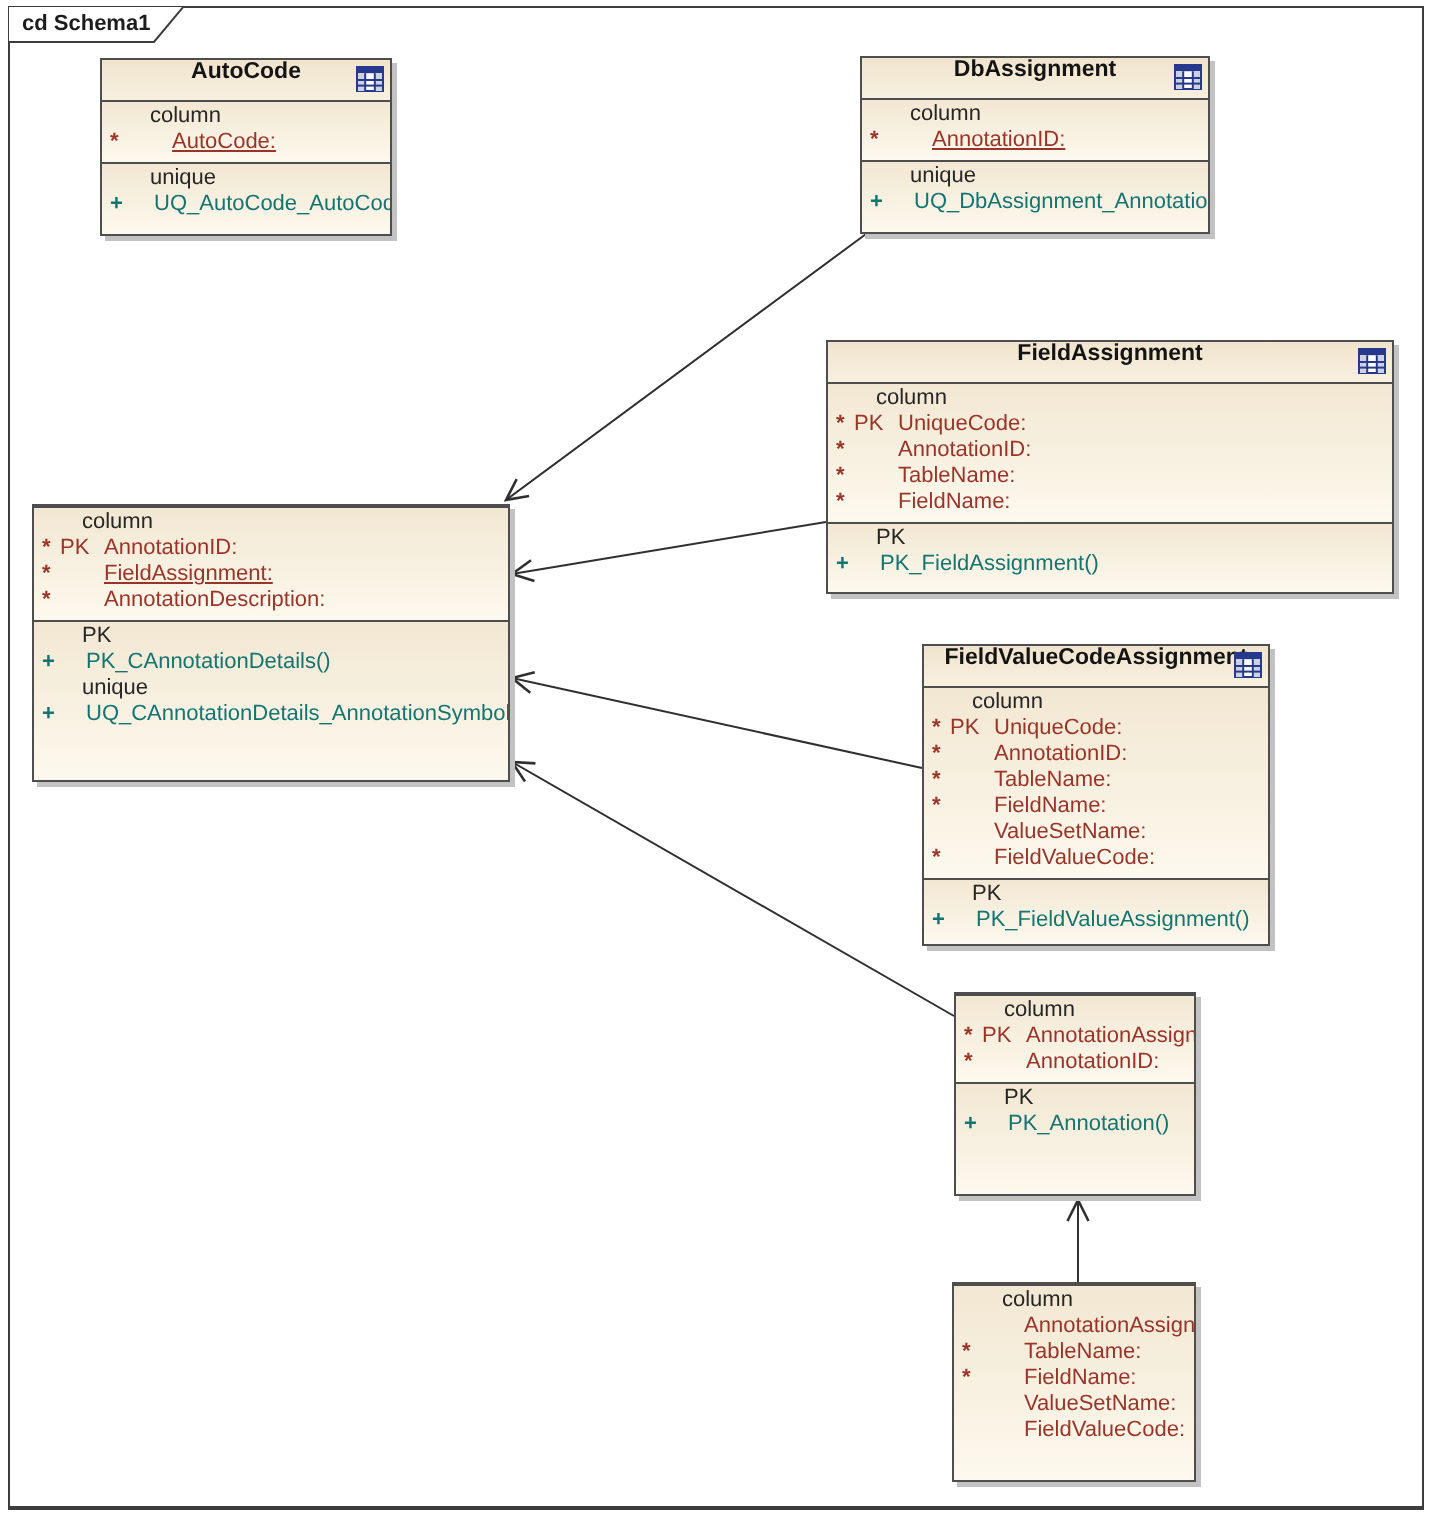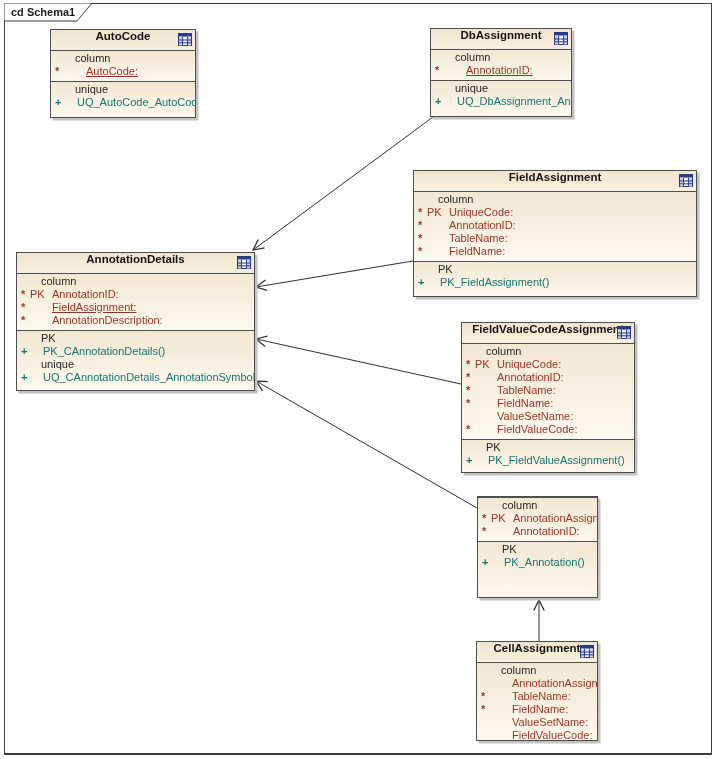--- a/index.html
+++ b/index.html
@@ -101,21 +101,21 @@
         <div class="ent-sec">
           <div class="row label">
             <span>unique</span>
           </div>
           <div class="row op">
             <span class="slot-star">+</span>
             <span class="row-text">UQ_AutoCode_AutoCode()</span>
           </div>
         </div>
       </div>
-      <div class="entity" style="left: 430px; top: 28px; width: 142px; height: 89px;">
+      <div class="entity" style="left: 430px; top: 28px; width: 175px; height: 89px;">
         <div class="ent-head">
           <span class="ent-title">DbAssignment</span>
           <span class="icon-wrap"><svg viewBox="0 0 14 13" width="14" height="13">
               <rect x="0.5" y="0.5" width="13" height="12" fill="#ffffff" stroke="#26398c"></rect>
               <rect x="1" y="1" width="12" height="2.6" fill="#26398c"></rect>
               <rect x="1" y="3.6" width="3.6" height="8.9" fill="#cdd2e2"></rect>
               <rect x="9.4" y="3.6" width="3.6" height="8.9" fill="#cdd2e2"></rect>
               <line x1="4.6" y1="3.6" x2="4.6" y2="12.5" stroke="#26398c"></line>
               <line x1="9.4" y1="3.6" x2="9.4" y2="12.5" stroke="#26398c"></line>
               <line x1="1" y1="7" x2="13" y2="7" stroke="#26398c"></line>
@@ -185,33 +185,20 @@
           <div class="row label">
             <span>PK</span>
           </div>
           <div class="row op">
             <span class="slot-star">+</span>
             <span class="row-text">PK_FieldAssignment()</span>
           </div>
         </div>
       </div>
       <div class="entity" style="left: 16px; top: 252px; width: 239px; height: 139px;">
-        <div class="ent-head">
-          <span class="ent-title">AnnotationDetails</span>
-          <span class="icon-wrap"><svg viewBox="0 0 14 13" width="14" height="13">
-              <rect x="0.5" y="0.5" width="13" height="12" fill="#ffffff" stroke="#26398c"></rect>
-              <rect x="1" y="1" width="12" height="2.6" fill="#26398c"></rect>
-              <rect x="1" y="3.6" width="3.6" height="8.9" fill="#cdd2e2"></rect>
-              <rect x="9.4" y="3.6" width="3.6" height="8.9" fill="#cdd2e2"></rect>
-              <line x1="4.6" y1="3.6" x2="4.6" y2="12.5" stroke="#26398c"></line>
-              <line x1="9.4" y1="3.6" x2="9.4" y2="12.5" stroke="#26398c"></line>
-              <line x1="1" y1="7" x2="13" y2="7" stroke="#26398c"></line>
-              <line x1="1" y1="9.8" x2="13" y2="9.8" stroke="#26398c"></line>
-            </svg></span>
-        </div>
         <div class="ent-sec">
           <div class="row label">
             <span>column</span>
           </div>
           <div class="row attr">
             <span class="slot-star">*</span>
             <span class="slot-pk">PK</span>
             <span class="row-text">AnnotationID:</span>
           </div>
           <div class="row attr">
@@ -321,33 +308,20 @@
           <div class="row label">
             <span>PK</span>
           </div>
           <div class="row op">
             <span class="slot-star">+</span>
             <span class="row-text">PK_Annotation()</span>
           </div>
         </div>
       </div>
       <div class="entity" style="left: 476px; top: 641px; width: 122px; height: 100px;">
-        <div class="ent-head">
-          <span class="ent-title">CellAssignment</span>
-          <span class="icon-wrap"><svg viewBox="0 0 14 13" width="14" height="13">
-              <rect x="0.5" y="0.5" width="13" height="12" fill="#ffffff" stroke="#26398c"></rect>
-              <rect x="1" y="1" width="12" height="2.6" fill="#26398c"></rect>
-              <rect x="1" y="3.6" width="3.6" height="8.9" fill="#cdd2e2"></rect>
-              <rect x="9.4" y="3.6" width="3.6" height="8.9" fill="#cdd2e2"></rect>
-              <line x1="4.6" y1="3.6" x2="4.6" y2="12.5" stroke="#26398c"></line>
-              <line x1="9.4" y1="3.6" x2="9.4" y2="12.5" stroke="#26398c"></line>
-              <line x1="1" y1="7" x2="13" y2="7" stroke="#26398c"></line>
-              <line x1="1" y1="9.8" x2="13" y2="9.8" stroke="#26398c"></line>
-            </svg></span>
-        </div>
         <div class="ent-sec">
           <div class="row label">
             <span>column</span>
           </div>
           <div class="row attr">
             <span class="slot-star"></span>
             <span class="slot-pk"></span>
             <span class="row-text">AnnotationAssignID:</span>
           </div>
           <div class="row attr">

